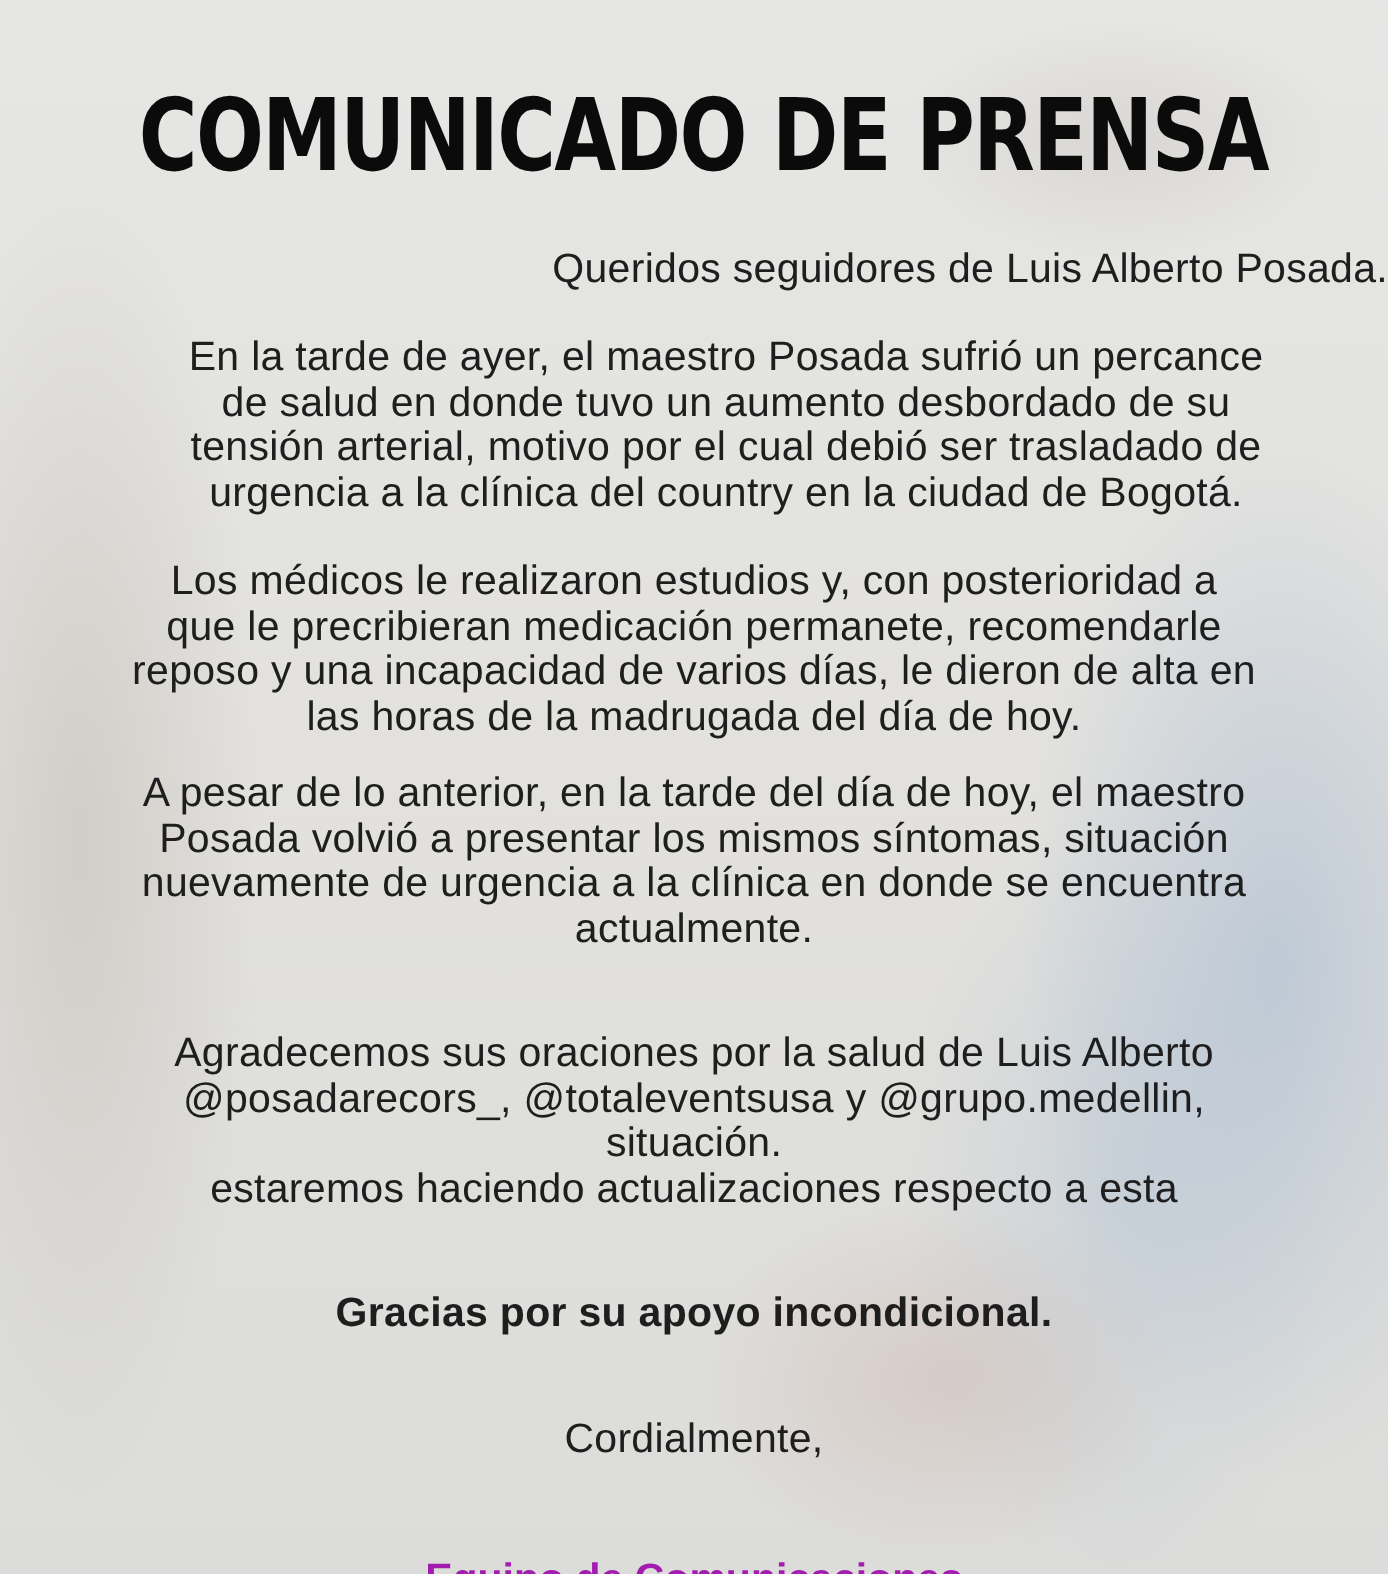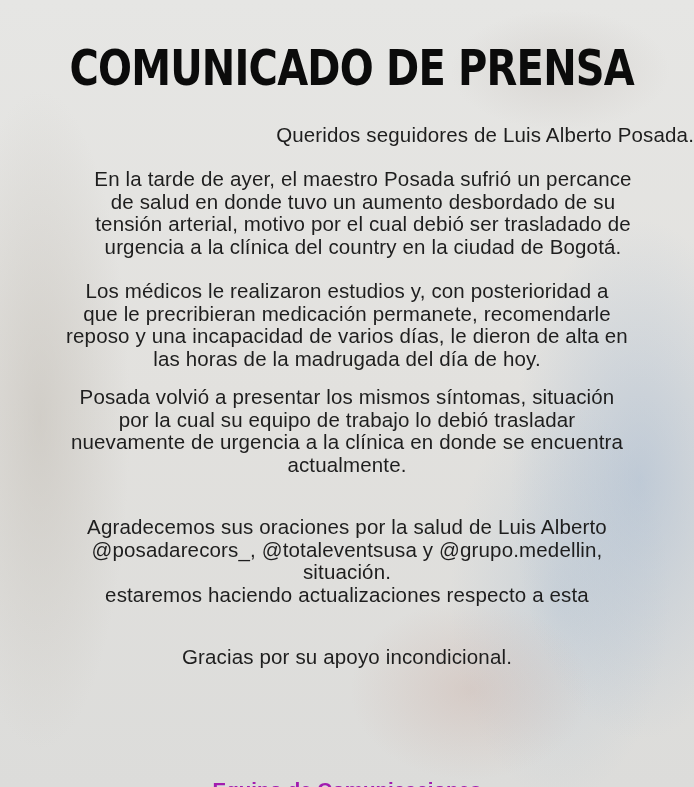--- a/index.html
+++ b/index.html
@@ -60,21 +60,21 @@
     }
     .line {
       display: block;
       white-space: nowrap;
     }
     .greeting { top: 124px; text-align: right; }
     .p1 { top: 168px; margin-left: 16px; }
     .p2 { top: 280px; text-align: center; }
     .p3 { top: 386px; }
     .p4 { top: 516px; }
-    .thanks { top: 646px; }
+    .thanks { top: 646px; font-weight: bold; }
     .closing { top: 709px; }
     .signature {
       position: absolute;
       top: 778px;
       left: 0;
       width: 694px;
       margin: 0;
       font-size: 20.5px;
       line-height: 24px;
       font-weight: bold;
@@ -102,33 +102,36 @@
   </p>
 
   <p class="para p2">
     <span class="line">Los médicos le realizaron estudios y, con posterioridad a</span>
     <span class="line">que le precribieran medicación permanete, recomendarle</span>
     <span class="line">reposo y una incapacidad de varios días, le dieron de alta en</span>
     <span class="line">las horas de la madrugada del día de hoy.</span>
   </p>
 
   <p class="para p3">
+    <span class="line">A pesar de lo anterior, en la tarde del día de hoy, el maestro</span>
     <span class="line">Posada volvió a presentar los mismos síntomas, situación</span>
-    <span class="line">por la cual su equipo de trabajo lo debió trasladar</span>
     <span class="line">nuevamente de urgencia a la clínica en donde se encuentra</span>
     <span class="line">actualmente.</span>
   </p>
 
   <p class="para p4">
     <span class="line">Agradecemos sus oraciones por la salud de Luis Alberto</span>
     <span class="line">@posadarecors_, @totaleventsusa y @grupo.medellin,</span>
     <span class="line">situación.</span>
     <span class="line">estaremos haciendo actualizaciones respecto a esta</span>
   </p>
 
   <p class="para thanks">
     <span class="line">Gracias por su apoyo incondicional.</span>
   </p>
 
+  <p class="para closing">
+    <span class="line">Cordialmente,</span>
+  </p>
 
   <p class="signature">Equipo de Comunicaciones</p>
 
 </div>
 
 </body></html>

